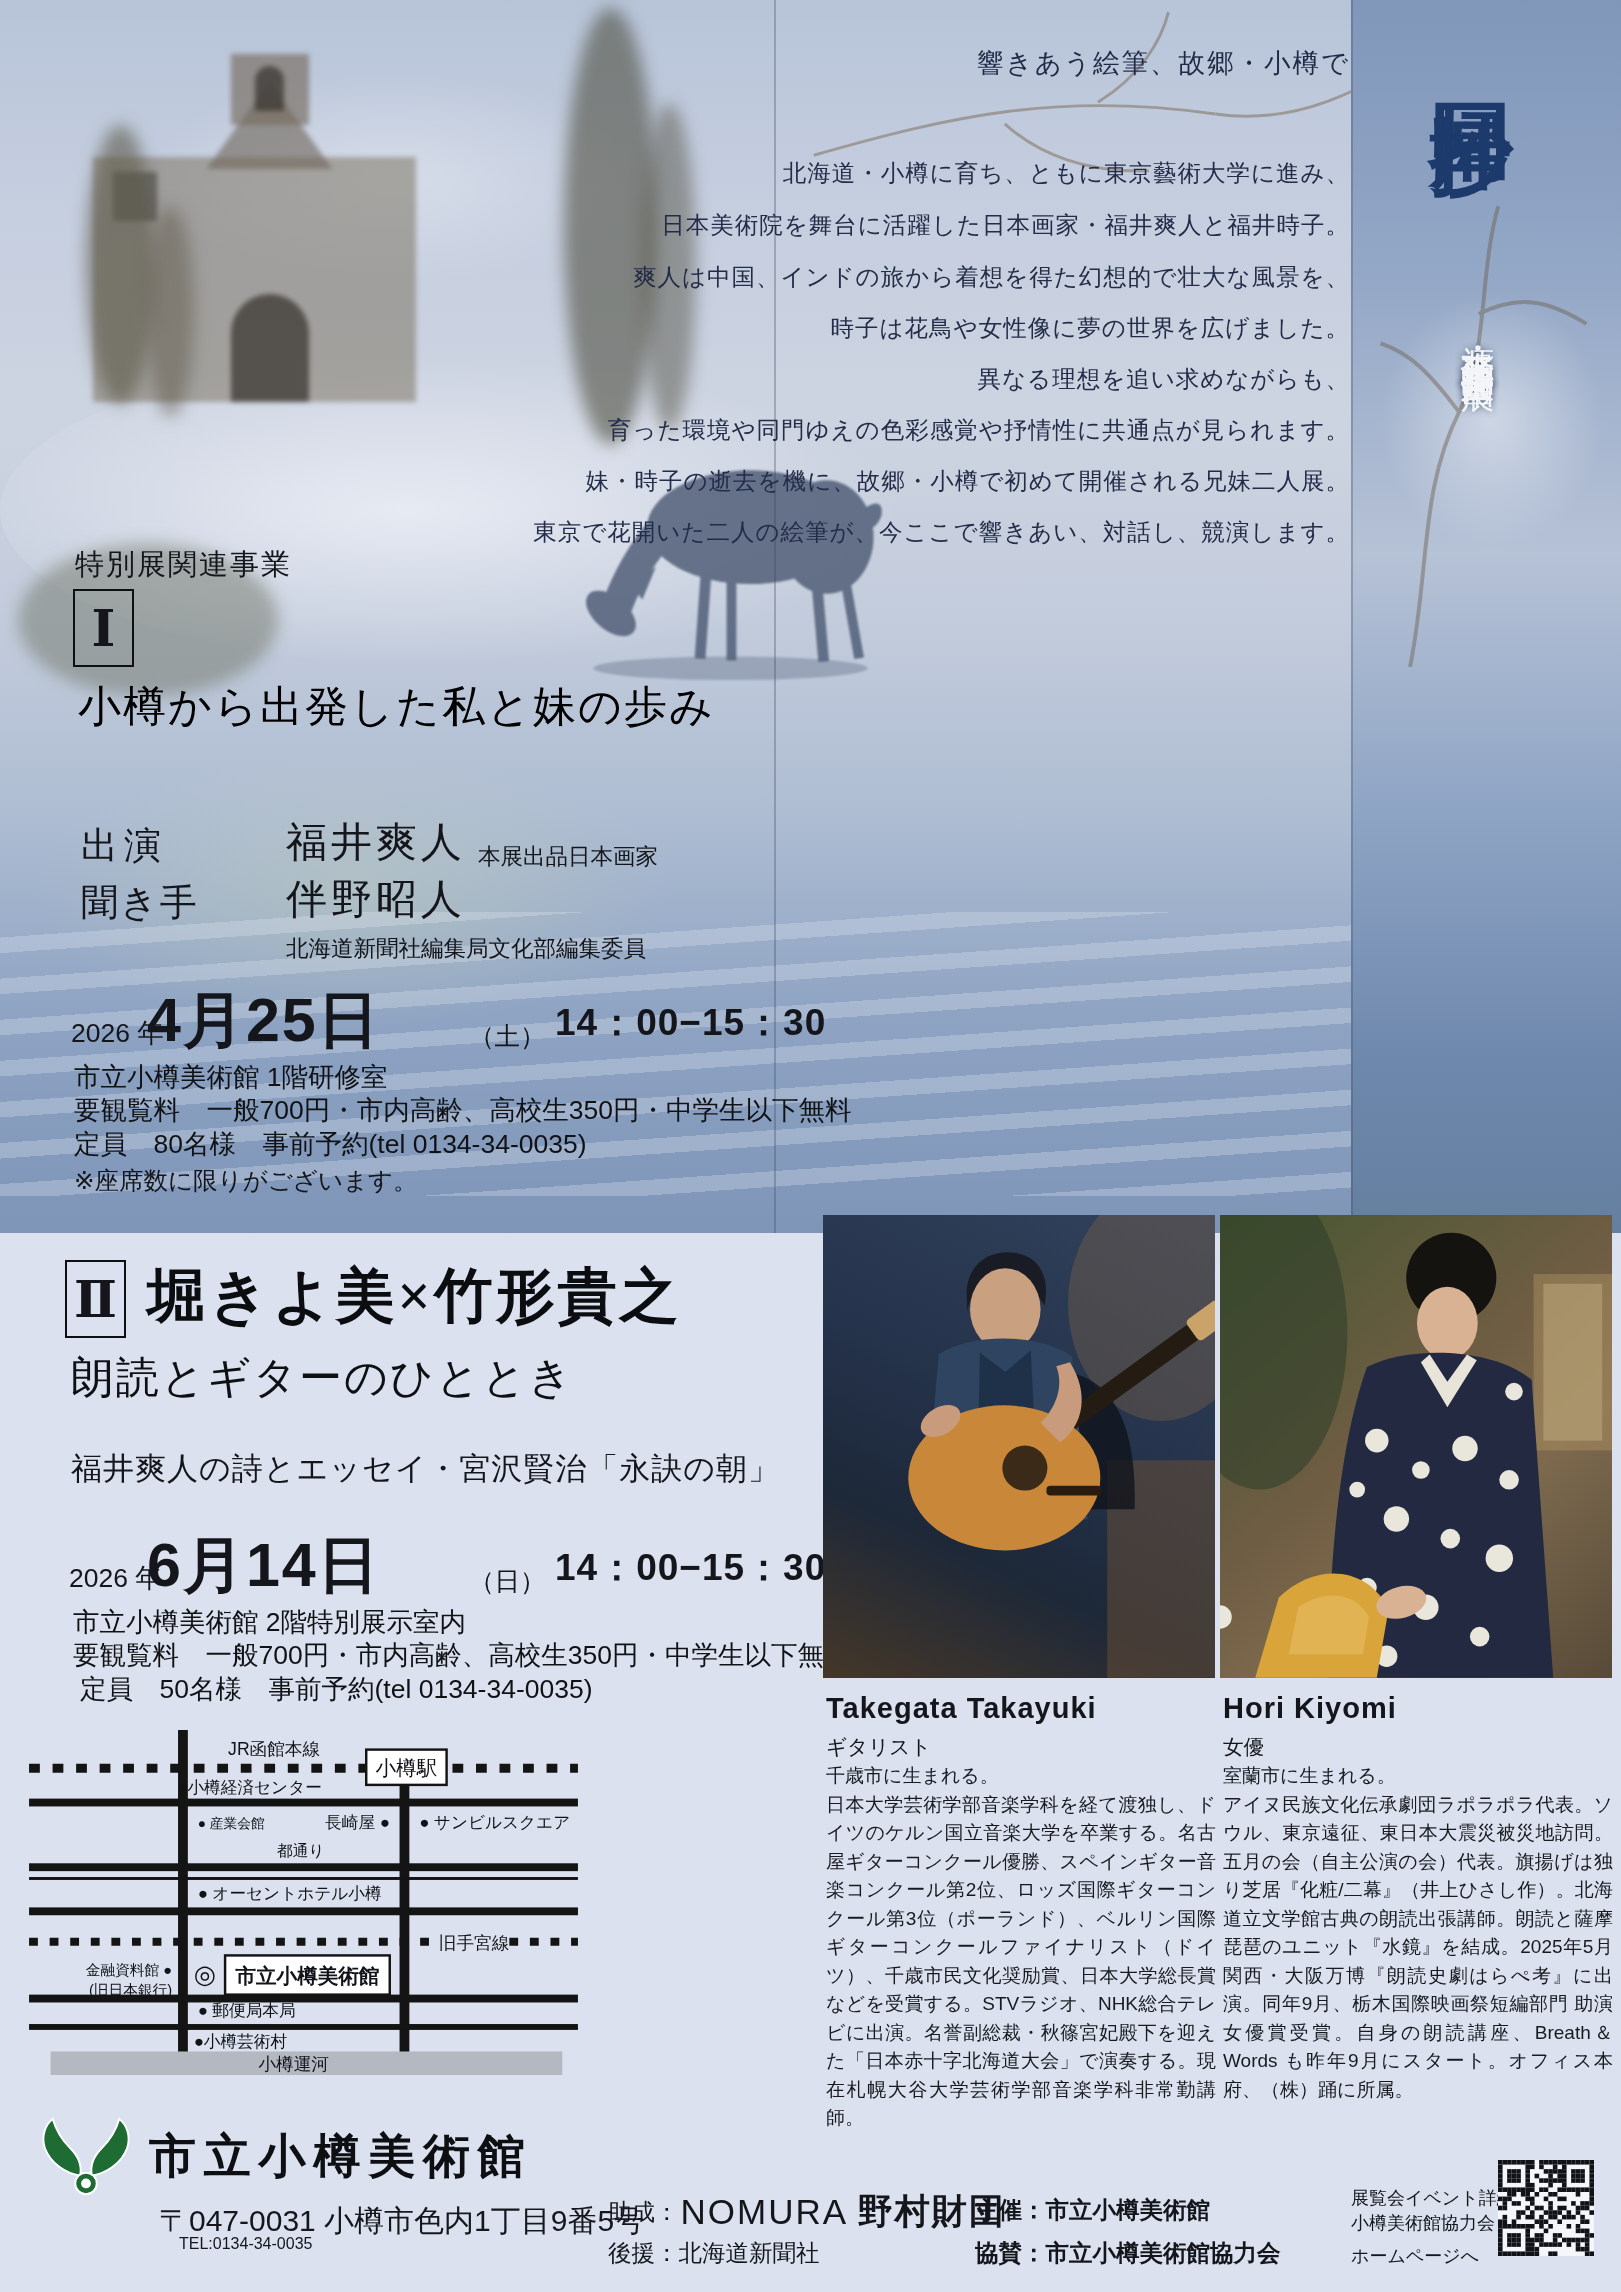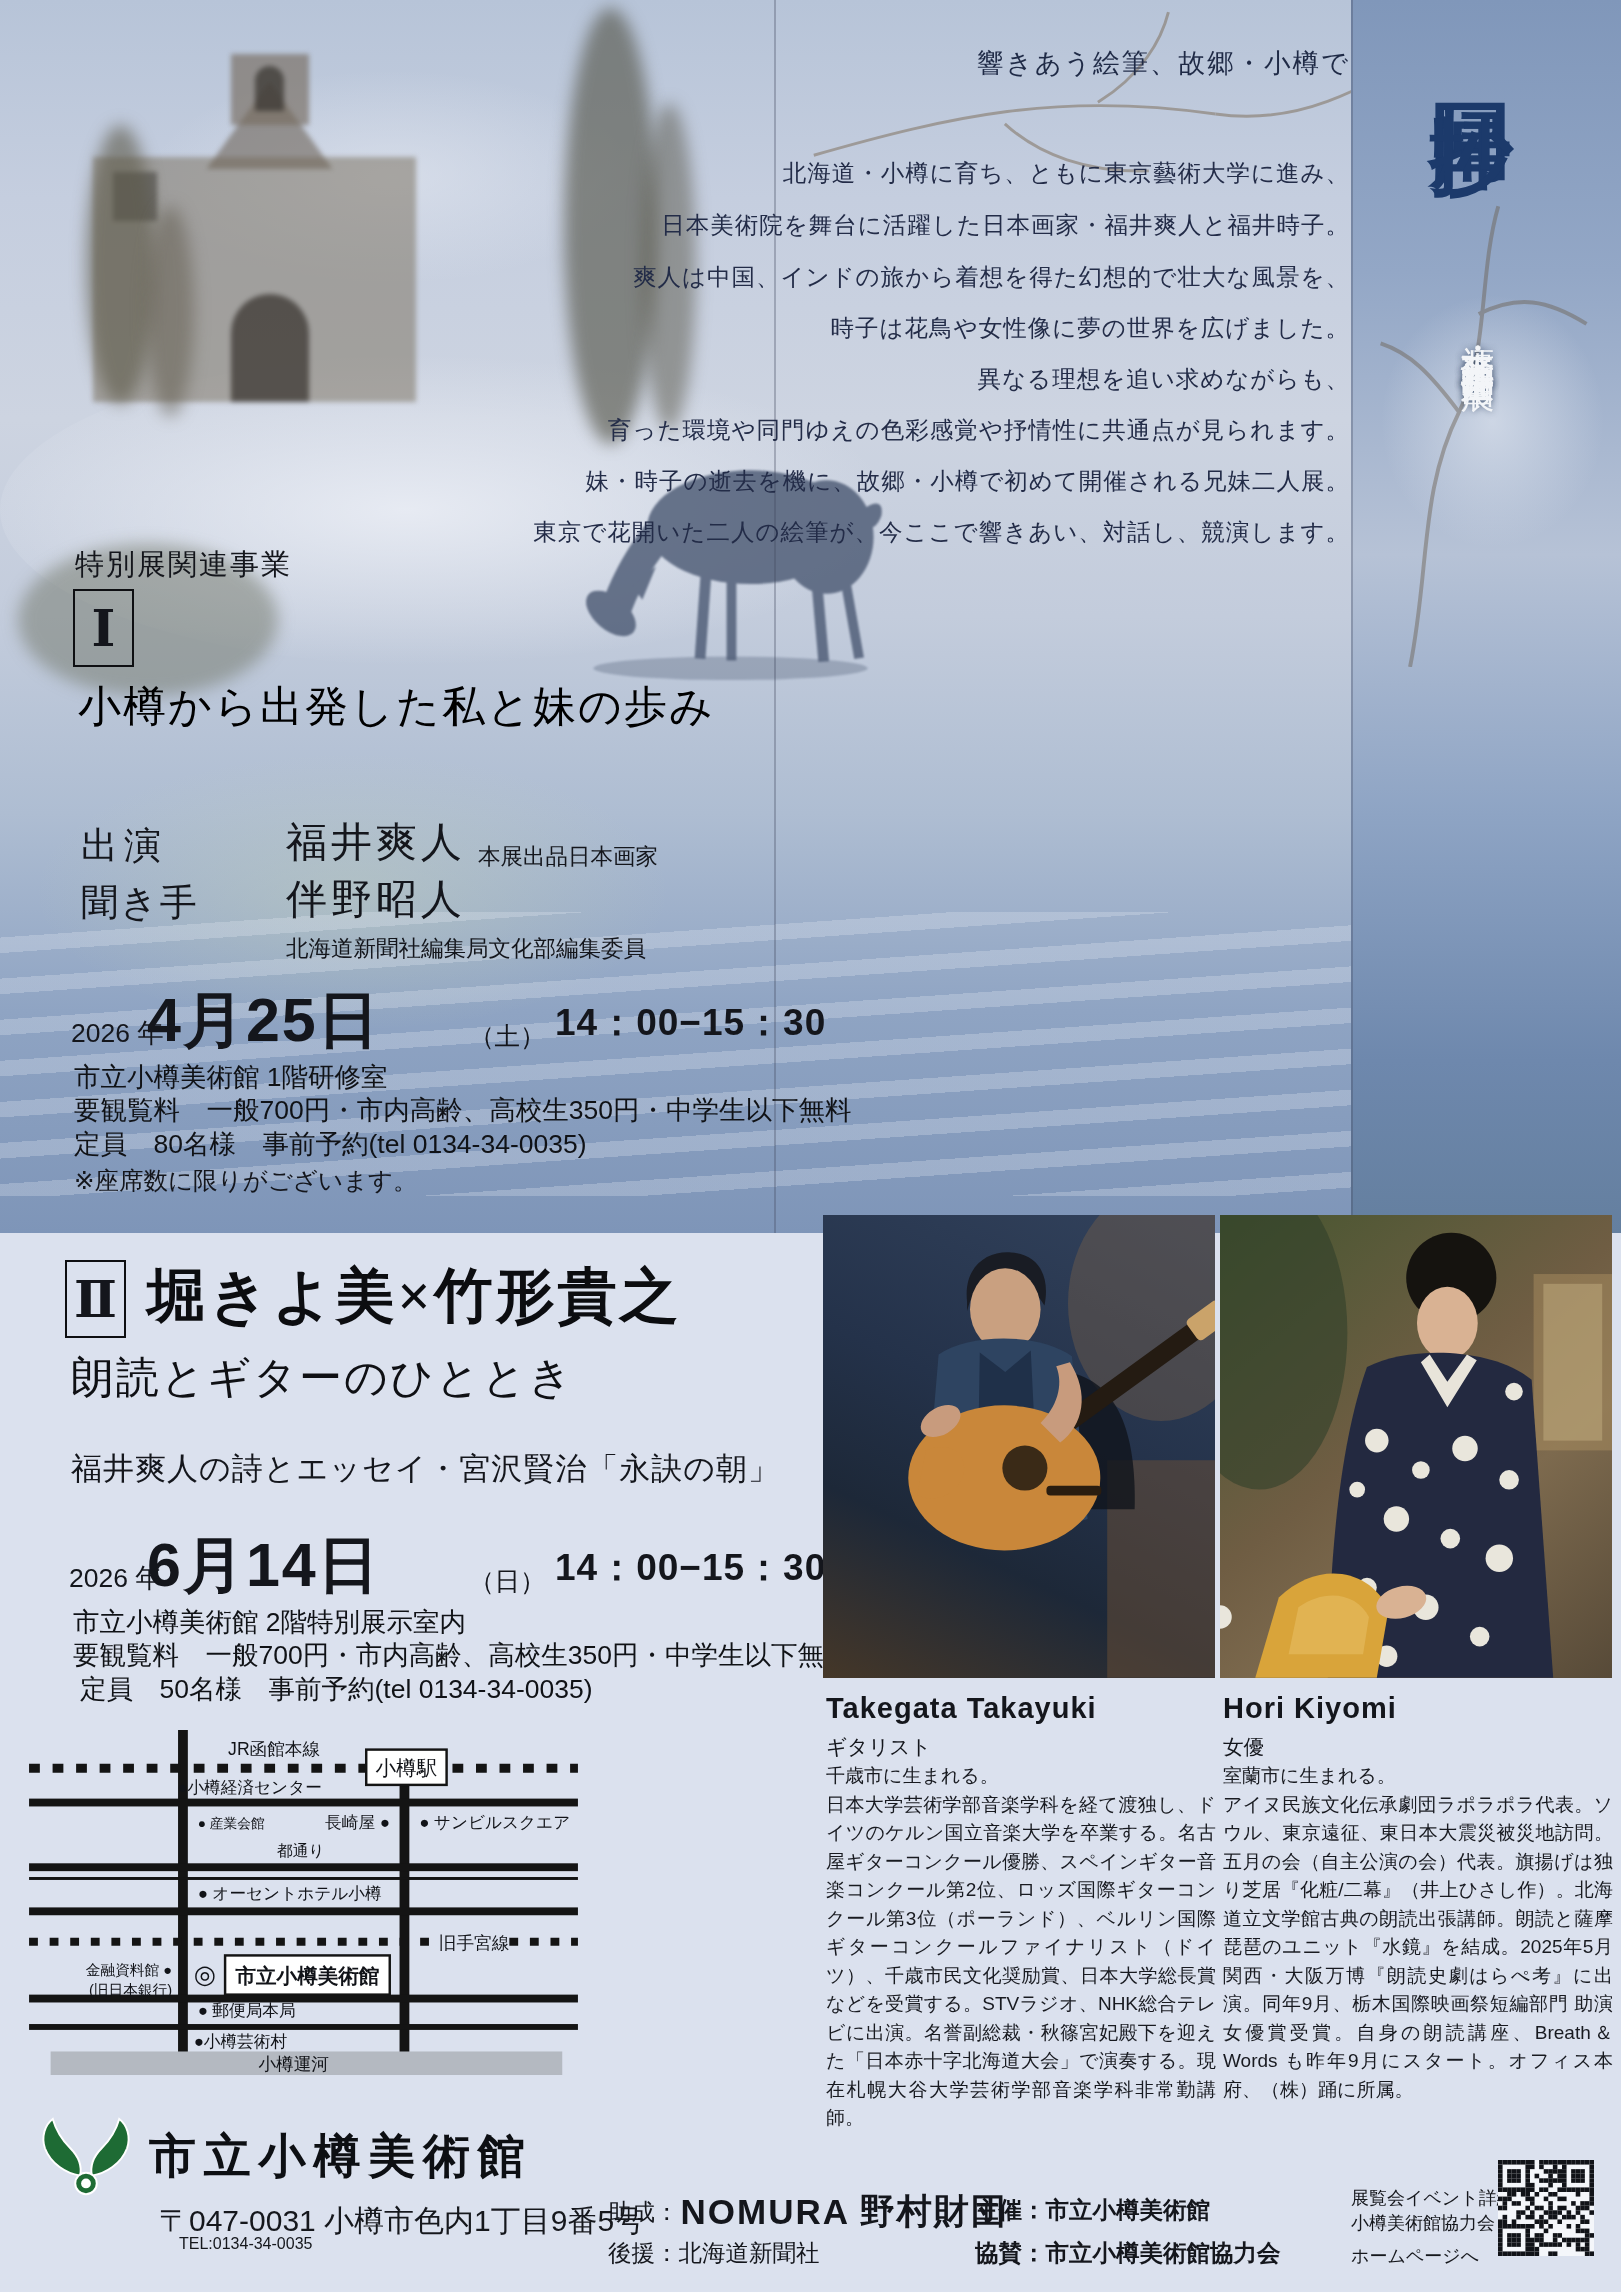--- a/index.html
+++ b/index.html
@@ -255,21 +255,21 @@
       <circle cx="50" cy="70" r="11"></circle>
     </g>
     <circle cx="50" cy="70" r="5" fill="#ffffff"></circle>
   </svg>
   <div class="abs serif nw" style="left:149px;top:2125px;font-size:47px;font-weight:bold;letter-spacing:7.8px;color:#0d0f13;">市立小樽美術館</div>
   <div class="abs foot-small nw" style="left:159px;top:2201px;">〒047-0031 小樽市色内1丁目9番5号</div>
   <div class="abs foot-small nw" style="left:159px;top:2235px;font-size:16px;margin-left:20px;">TEL:0134-34-0035</div>
 
   <div class="abs nw" style="left:608px;top:2188px;display:flex;align-items:center;">
     <span style="font-size:23.5px;">助成：</span>
-    <span style="font-size:35px;font-weight:700;letter-spacing:2px;margin:0 9.8px 0 2px;">NOMURA</span>
+    <span style="font-size:35px;font-weight:400;letter-spacing:2px;margin:0 9.8px 0 2px;">NOMURA</span>
     <span style="font-size:35px;font-weight:bold;letter-spacing:2px;">野村財団</span>
   </div>
   <div class="abs nw" style="left:608px;top:2237px;font-size:23.5px;">
     <span>後援：</span><span>北海道新聞社</span>
   </div>
 
   <div class="abs nw" style="left:975px;top:2194px;font-size:23.5px;font-weight:bold;">
     <span>主催：</span><span>市立小樽美術館</span>
   </div>
   <div class="abs nw" style="left:975px;top:2237px;font-size:23.5px;font-weight:bold;">

